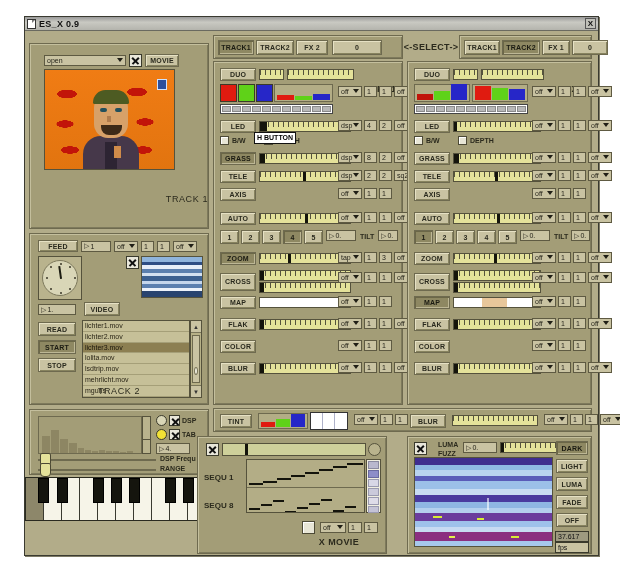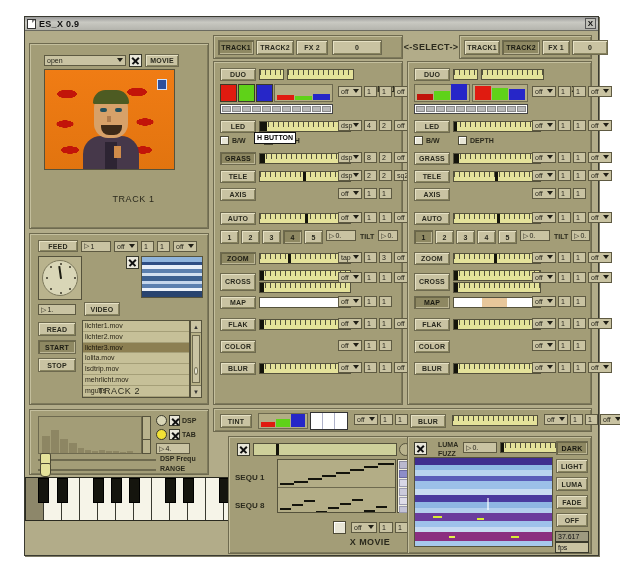--- a/index.html
+++ b/index.html
@@ -205,21 +205,21 @@
           <div style="position:absolute;left:49px;top:22px;width:34px;height:46px;background:#d7a169;border-radius:16px 16px 14px 14px;"></div>
           <div style="position:absolute;left:48px;top:20px;width:36px;height:14px;background:#4d5b22;border-radius:16px 16px 2px 2px;"></div>
           <div style="position:absolute;left:55px;top:38px;width:7px;height:4px;background:#23505c;border-radius:3px;"></div>
           <div style="position:absolute;left:70px;top:38px;width:7px;height:4px;background:#23505c;border-radius:3px;"></div>
           <div style="position:absolute;left:62px;top:46px;width:4px;height:6px;background:#b07c4d;"></div>
           <div style="position:absolute;left:56px;top:55px;width:21px;height:10px;background:#3d2a18;border-radius:0 0 8px 8px;"></div>
 
           <div style="position:absolute;right:7px;top:9px;width:10px;height:11px;background:#2d4f9c;border:1px solid #cfe2ff;"></div>
         </div>
 
-        <div style="position:absolute;left:0;right:0;top:150px;text-align:center;font-size:9px;color:#2b2a1d;letter-spacing:.6px;padding-left:29px;">TRACK 1</div>
+        <div style="position:absolute;left:0;right:0;top:150px;text-align:right;font-size:9px;color:#2b2a1d;letter-spacing:.6px;padding-left:29px;">TRACK 1</div>
       </div>
 
       <div class="panel" style="left:4px; top:202px; width:180px; height:172px;">
 
         <div style="position:absolute;left:8px;top:6px;display:flex;align-items:center;gap:3px;">
           <div class="btn" style="width:40px;height:12px;">
             <span>FEED</span>
           </div>
           <div class="numbox" style="width:30px;">
             <span style="margin-right:1px;">▷</span>
@@ -1181,21 +1181,21 @@
           <div class="numbox" style="width:13px;">
               <span>1</span>
             </div>
           <div class="dd" style="width:24px;">
             <span>off</span>
               <span class="arw"></span>
           </div>
         </div>
       </div>
 
-      <div class="panel" style="left:203px; top:405px; width:190px; height:118px;">
+      <div class="panel" style="left:172px; top:405px; width:190px; height:118px;">
         <div class="xbtn" style="position:absolute;left:8px;top:6px;"></div>
         <div style="position:absolute;left:24px;top:6px;width:144px;height:13px;background:#ced09a;border:1px solid #55523c;">
           <div style="position:absolute;left:22px;top:0;width:3px;height:11px;background:#14140c;"></div>
         </div>
         <div style="position:absolute;left:170px;top:6px;width:13px;height:13px;border-radius:50%;background:#b9b38d;border:1px solid #55523c;"></div>
 
         <span class="sequ-label" style="position:absolute;left:6px;top:36px;">SEQU 1</span>
         <span class="sequ-label" style="position:absolute;left:6px;top:64px;">SEQU 8</span>
 
         <div class="seqbox" style="left:48px;top:22px;width:119px;height:54px;">

